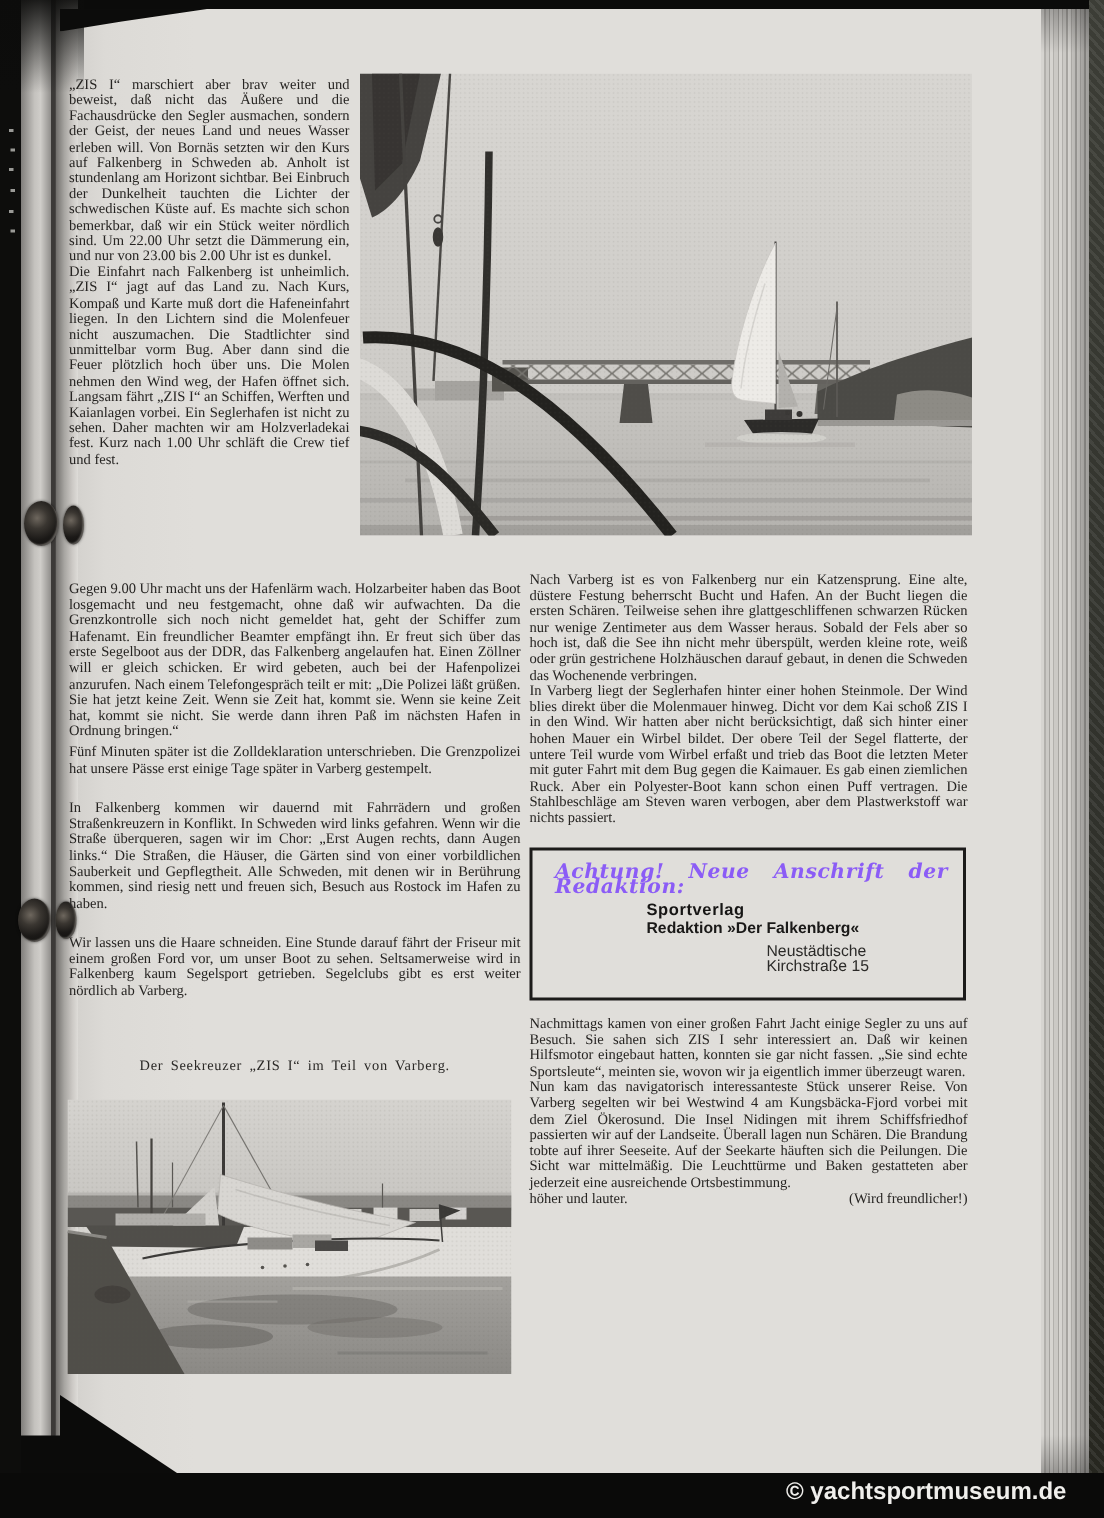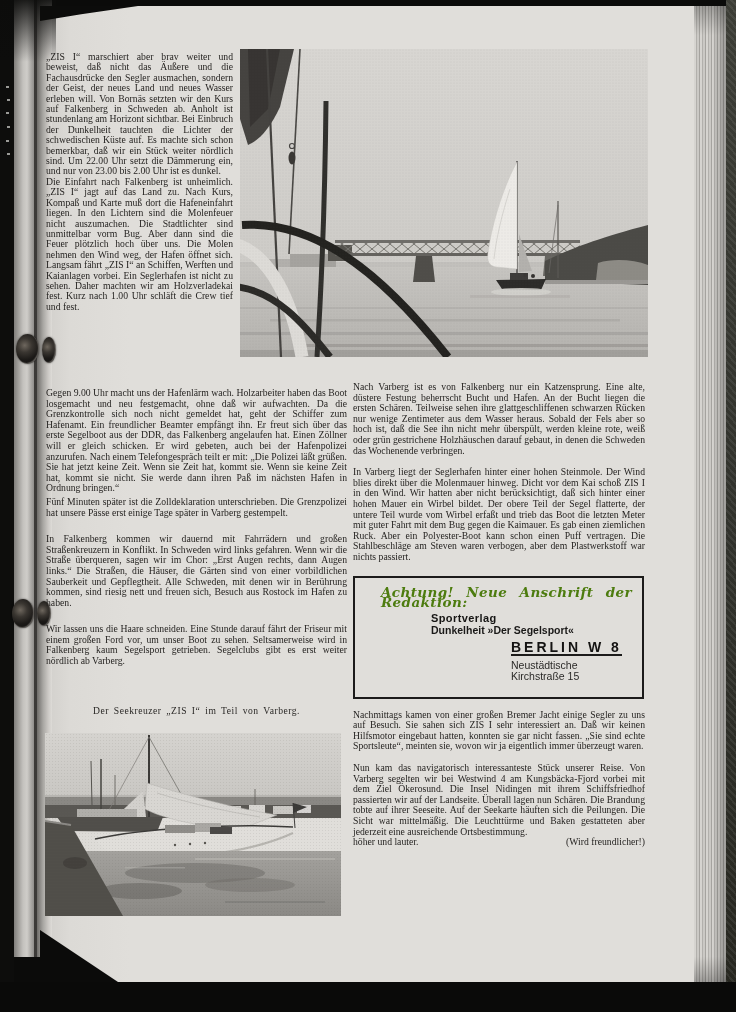--- a/index.html
+++ b/index.html
@@ -50,29 +50,29 @@
 
   
   .txt{color:#262422;text-align:justify;z-index:5;position:absolute;}
   .txt p{margin:0;padding:0;}
   .col-narrow{left:46px;top:52px;width:187px;height:334px;overflow:hidden;
               font-size:9.7px;line-height:10.4px;}
   .col-wide{left:46px;top:388px;width:301px;font-size:9.7px;line-height:10.6px;}
   .col-wide p + p{margin-top:3px;}
   .col-wide p.p-gap{margin-top:16px;}
   .col-right{left:353px;top:382px;width:292px;font-size:9.7px;line-height:10.6px;}
-  .col-right p + p{margin-top:11px;font-family:Liberation Serif, serif;}
+  .col-right p + p{margin-top:0;font-family:Liberation Serif, serif;}
   .caption{left:46px;top:705px;width:301px;text-align:center;font-size:9.6px;
            letter-spacing:.5px;word-spacing:2px;color:#2a2826;z-index:5;position:absolute;}
   .lastline{display:flex;justify-content:space-between;margin-top:0;}
 
   
   .red-box{border:2px solid #1c1b1a;margin:13px 1px 11px 0;padding:9px 10px 11px 10px;}
   .box-script{font-family:"DejaVu Serif",serif;font-style:italic;font-weight:700;
-              font-size:13.5px;letter-spacing:.4px;color:#4d7c0f;margin-left:16px;}
+              font-size:13.5px;letter-spacing:.4px;color:#8b5cf6;margin-left:5px;}
   .box-verlag{font-family:"Liberation Sans","DejaVu Sans",sans-serif;font-weight:bold;
               font-size:11px;letter-spacing:.4px;color:#161514;margin:5px 0 0 66px;}
   .box-redaktion{font-family:"Liberation Sans","DejaVu Sans",sans-serif;font-weight:bold;
               font-size:10.5px;color:#1a1918;margin:2px 0 0 66px;}
   .box-berlin{display:inline-block;font-family:"Liberation Sans","DejaVu Sans",sans-serif;
               font-weight:bold;font-size:14px;letter-spacing:3px;color:#141312;
               border-bottom:2.5px solid #1c1b1a;padding-bottom:2px;margin:6px 0 0 146px;}
   .box-strasse{font-family:"Liberation Sans","DejaVu Sans",sans-serif;font-weight:normal;
               font-size:10.5px;color:#2b2a28;margin:4px 0 4px 146px;}
 
@@ -106,20 +106,21 @@
   <div class="hole" style="left:12px;top:599px;width:22px;height:29px"></div>
   <div class="hole" style="left:37px;top:601px;width:14px;height:25px"></div>
 
   <div class="corner-tl"></div>
   <div class="corner-bl"></div>
 
   <div class="page-stack"></div>
   <div class="desk-edge"></div>
 
   <div class="bottom-bar"></div>
+  <div class="watermark">© yachtsportmuseum.de</div>
 
   <div class="photo photo-top">
     <svg viewBox="0 0 408 308" preserveAspectRatio="none">
       <defs>
         <linearGradient id="skyg" x1="0" y1="0" x2="0" y2="1">
           <stop offset="0" stop-color="#d8d6d2"></stop>
             <stop offset="1" stop-color="#cdcbc7"></stop>
         </linearGradient>
         <linearGradient id="watg" x1="0" y1="0" x2="0" y2="1">
           <stop offset="0" stop-color="#c7c5c1"></stop>
@@ -279,26 +280,25 @@
 
   <div class="caption">Der Seekreuzer „ZIS I“ im Teil von Varberg.</div>
 
   <div class="txt col-right">
     <p>Nach Varberg ist es von Falkenberg nur ein Katzensprung. Eine alte, düstere Festung beherrscht Bucht und Hafen. An der Bucht liegen die ersten Schären. Teilweise sehen ihre glattgeschliffenen schwarzen Rücken nur wenige Zentimeter aus dem Wasser heraus. Sobald der Fels aber so hoch ist, daß die See ihn nicht mehr überspült, werden kleine rote, weiß oder grün gestrichene Holzhäuschen darauf gebaut, in denen die Schweden das Wochenende verbringen.</p>
     <p>In Varberg liegt der Seglerhafen hinter einer hohen Steinmole. Der Wind blies direkt über die Molenmauer hinweg. Dicht vor dem Kai schoß ZIS I in den Wind. Wir hatten aber nicht berücksichtigt, daß sich hinter einer hohen Mauer ein Wirbel bildet. Der obere Teil der Segel flatterte, der untere Teil wurde vom Wirbel erfaßt und trieb das Boot die letzten Meter mit guter Fahrt mit dem Bug gegen die Kaimauer. Es gab einen ziemlichen Ruck. Aber ein Polyester-Boot kann schon einen Puff vertragen. Die Stahlbeschläge am Steven waren verbogen, aber dem Plastwerkstoff war nichts passiert.</p>
 
     <div class="red-box">
       <div class="box-script">Achtung! Neue Anschrift der Redaktion:</div>
       <div class="box-verlag">Sportverlag</div>
-      <div class="box-redaktion">Dunkelheit »Der Segelsport«</div>
-      <div><span class="box-berlin">BERLIN W 8</span></div>
+      <div class="box-redaktion">Redaktion »Der Falkenberg«</div>
       <div class="box-strasse">Neustädtische Kirchstraße 15</div>
     </div>
 
-    <p>Nachmittags kamen von einer großen Bremer Jacht einige Segler zu uns auf Besuch. Sie sahen sich ZIS I sehr interessiert an. Daß wir keinen Hilfsmotor eingebaut hatten, konnten sie gar nicht fassen. „Sie sind echte Sportsleute“, meinten sie, wovon wir ja eigentlich immer überzeugt waren.</p>
+    <p>Nachmittags kamen von einer großen Fahrt Jacht einige Segler zu uns auf Besuch. Sie sahen sich ZIS I sehr interessiert an. Daß wir keinen Hilfsmotor eingebaut hatten, konnten sie gar nicht fassen. „Sie sind echte Sportsleute“, meinten sie, wovon wir ja eigentlich immer überzeugt waren.</p>
     <p>Nun kam das navigatorisch interessanteste Stück unserer Reise. Von Varberg segelten wir bei Westwind 4 am Kungsbäcka-Fjord vorbei mit dem Ziel Ökerosund. Die Insel Nidingen mit ihrem Schiffsfriedhof passierten wir auf der Landseite. Überall lagen nun Schären. Die Brandung tobte auf ihrer Seeseite. Auf der Seekarte häuften sich die Peilungen. Die Sicht war mittelmäßig. Die Leuchttürme und Baken gestatteten aber jederzeit eine ausreichende Ortsbestimmung.</p>
     <div class="lastline">
       <span>höher und lauter.</span>
       <span>(Wird freundlicher!)</span>
     </div>
   </div>
 
 </div>
 
 </body></html>

